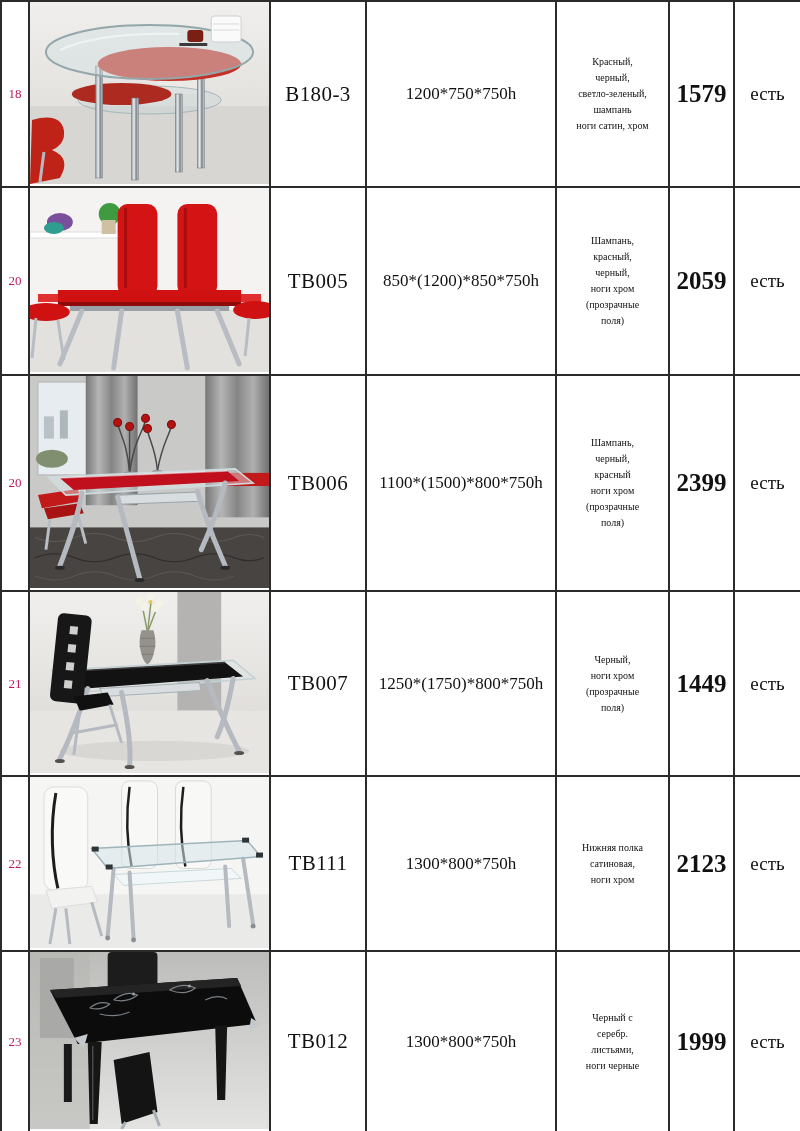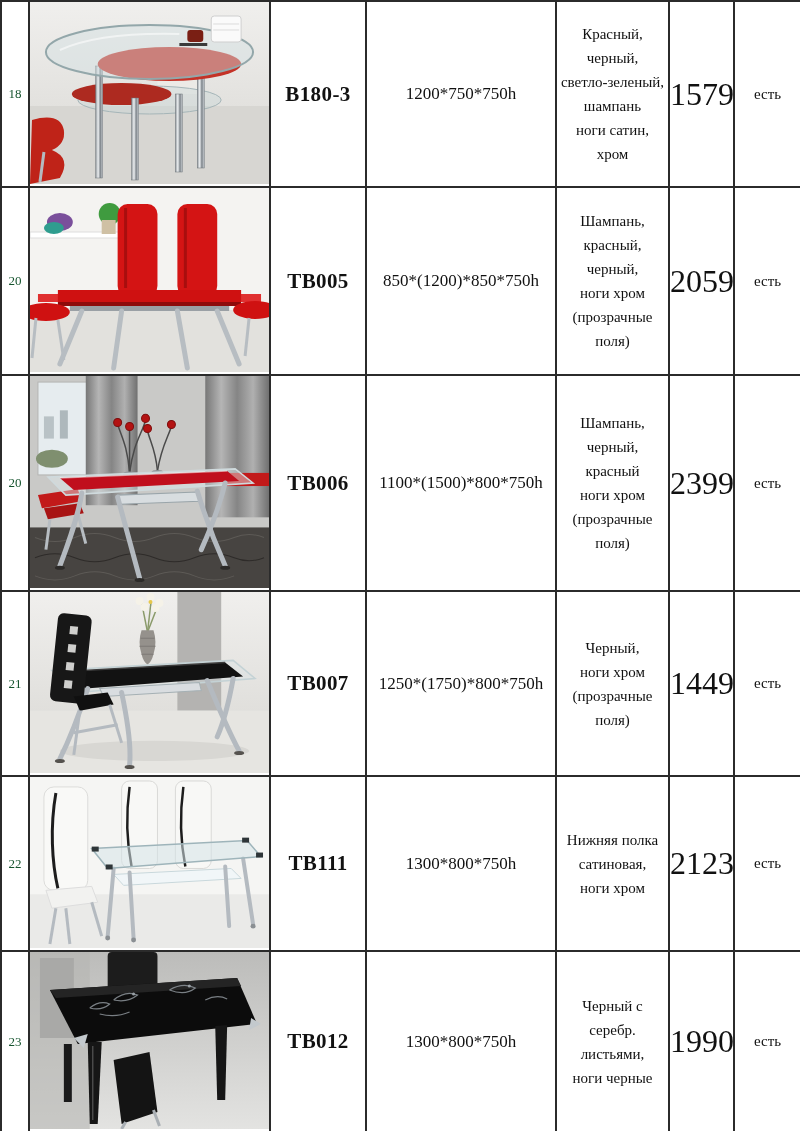--- a/index.html
+++ b/index.html
@@ -2,26 +2,26 @@
 <html><head>
 <meta charset="utf-8">
 <style>
   html,body{margin:0;padding:0;background:#ffffff;}
   body{font-family:"Liberation Serif",serif;color:#111;}
   .page{width:800px;height:1131px;background:#fff;overflow:hidden;}
   table.price-list{width:800px;border-collapse:collapse;table-layout:fixed;}
   td{border:2px solid #2b2b2b;background:#fff;text-align:center;vertical-align:middle;padding:0;overflow:hidden;}
   tr.r18{height:186px}tr.r19{height:188px}tr.r20{height:216px}
   tr.r21{height:185px}tr.r22{height:175px}tr.r23{height:181px}
-  .c-num{font-size:13px;color:#14532d;}
-  .c-model{font-size:21px;font-weight:bold;letter-spacing:.4px;}
+  .c-num{font-size:13px;color:#be185d;}
+  .c-model{font-size:21px;font-weight:normal;letter-spacing:.4px;}
   .c-dims{font-size:17px;text-align:center;}
-  .c-desc{font-size:15px;line-height:1.6;white-space:pre-line;padding:0 2px;}
-  .c-price{font-size:32px;font-weight:normal;}
-  .c-avail{font-size:15px;}
+  .c-desc{font-size:10px;line-height:1.6;white-space:pre-line;padding:0 2px;}
+  .c-price{font-size:25px;font-weight:bold;}
+  .c-avail{font-size:19px;}
   .c-photo{vertical-align:top;}
   .c-photo svg{display:block;width:100%;}
   .ph18{height:182px}.ph19{height:184px}.ph20{height:212px}
   .ph21{height:181px}.ph22{height:171px}.ph23{height:177px}
 </style>
 </head>
 <body>
 
 <svg width="0" height="0" style="position:absolute" aria-hidden="true">
   <defs>
@@ -346,19 +346,19 @@
       <line x1="96" y1="170" x2="92" y2="177" stroke="#a9afb4" stroke-width="3"></line>
       <line x1="124" y1="158" x2="130" y2="174" stroke="#a9afb4" stroke-width="3"></line>
     </svg>
   </td>
   <td class="c-model">TB012</td>
   <td class="c-dims">1300*800*750h</td>
   <td class="c-desc">Черный с
 серебр.
 листьями,
 ноги черные</td>
-  <td class="c-price">1990</td>
+  <td class="c-price">1999</td>
   <td class="c-avail">есть</td>
 </tr>
 
 </tbody>
     </table>
 </div>
 
 </body></html>

